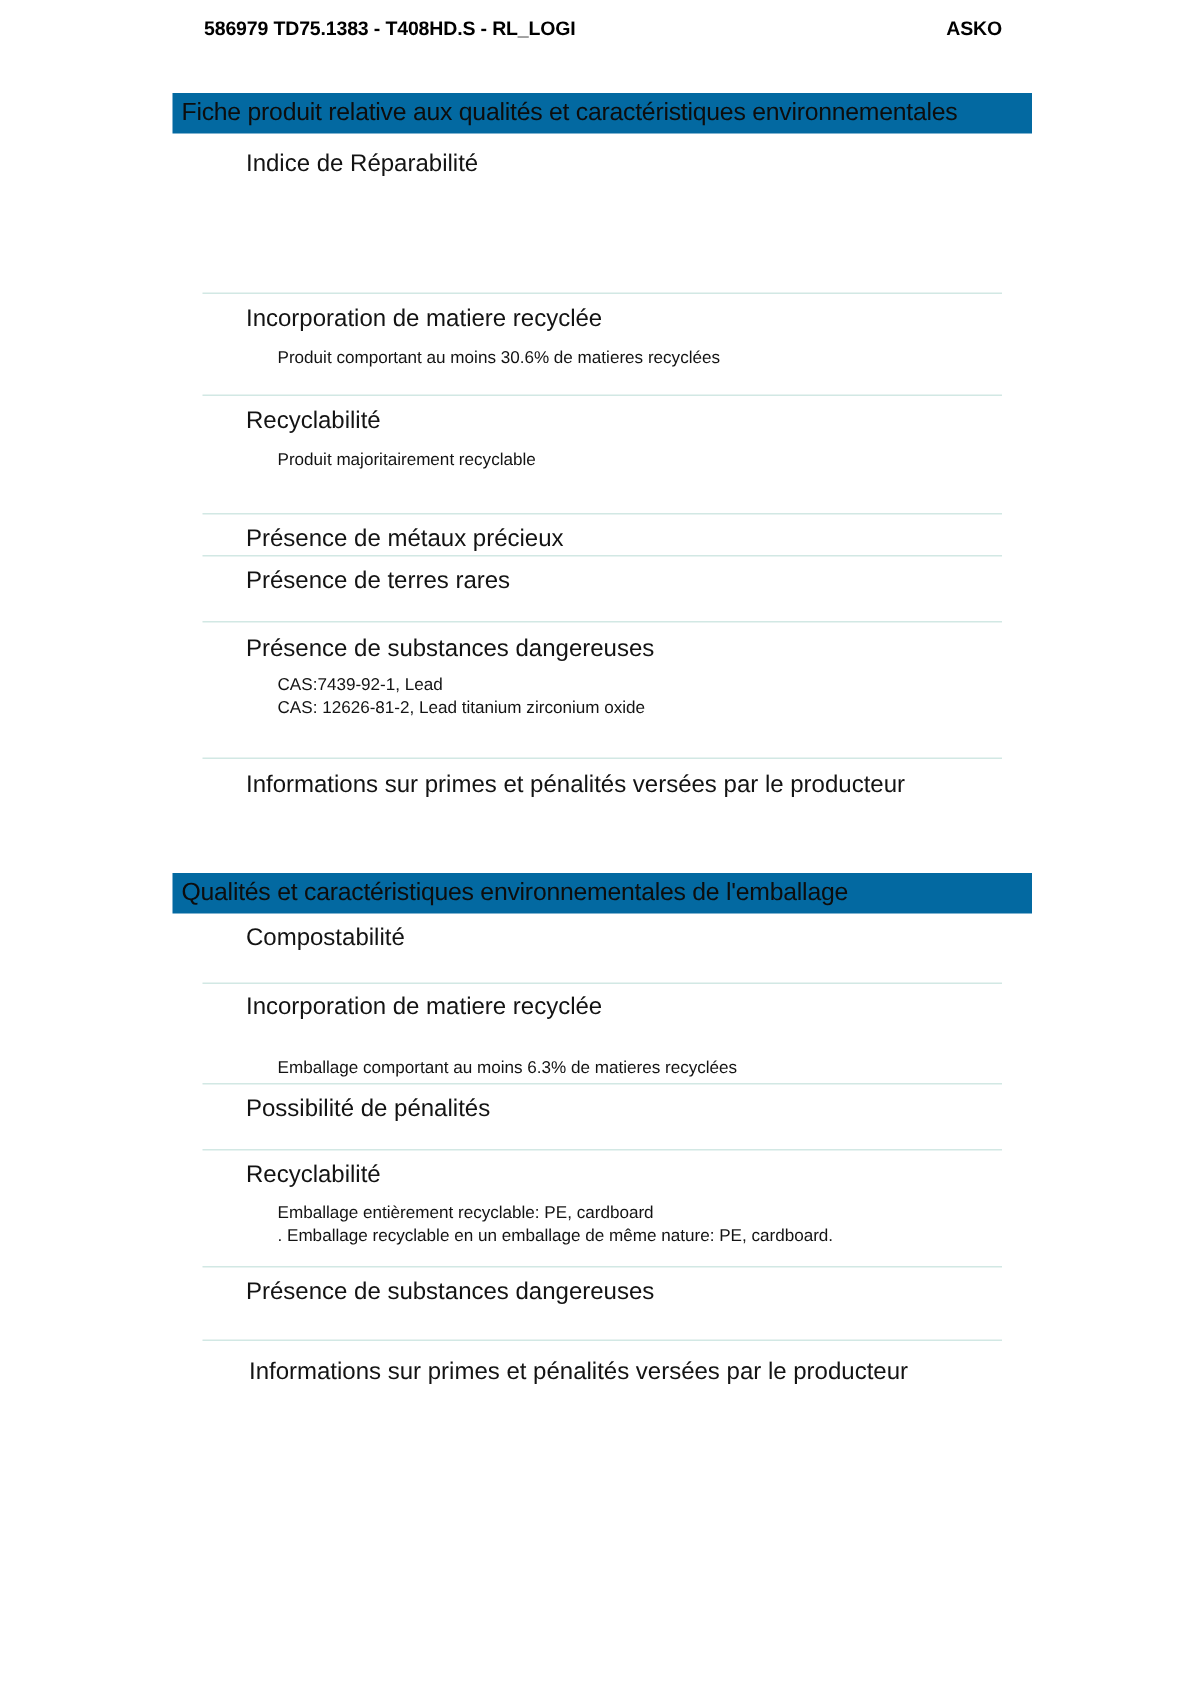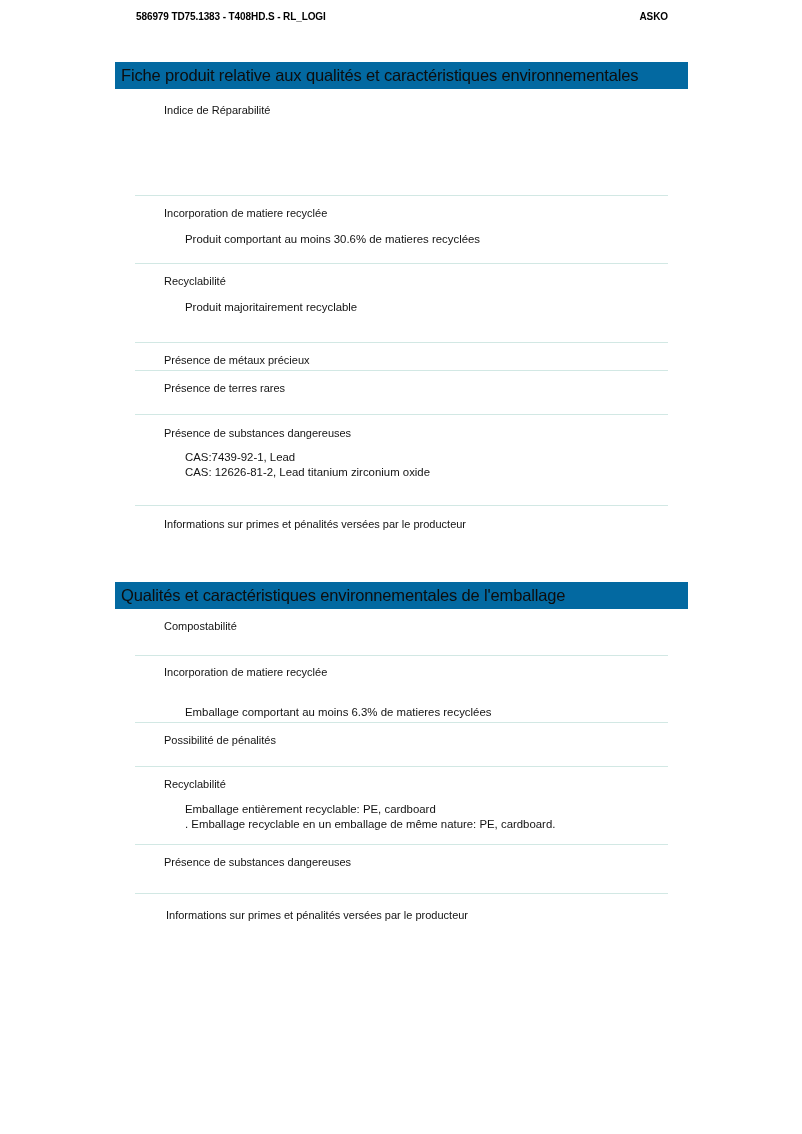--- a/index.html
+++ b/index.html
@@ -25,21 +25,21 @@
 
   
   .doc-header {
     position: absolute;
     top: 11px;
     left: 136px;
     width: 532px;
     display: flex;
     justify-content: space-between;
     align-items: center;
-    font-size: 10px;
+    font-size: 13px;
     font-weight: bold;
     letter-spacing: -0.1px;
     color: #000000;
   }
   .doc-header .ref { white-space: nowrap; }
   .doc-header .brand { white-space: nowrap; }
 
   
   .banner {
     position: absolute;
@@ -69,21 +69,21 @@
     position: absolute;
     top: 0;
     left: 0;
     width: 533px;
     height: 1px;
     background: #d2e8e4;
   }
   .row .label {
     position: absolute;
     left: 29px;
-    font-size: 11px;
+    font-size: 16px;
     line-height: 14px;
     white-space: nowrap;
     color: #131313;
   }
   .row .value {
     position: absolute;
     left: 50px;
     font-size: 11.4px;
     line-height: 14.5px;
     white-space: pre-line;

